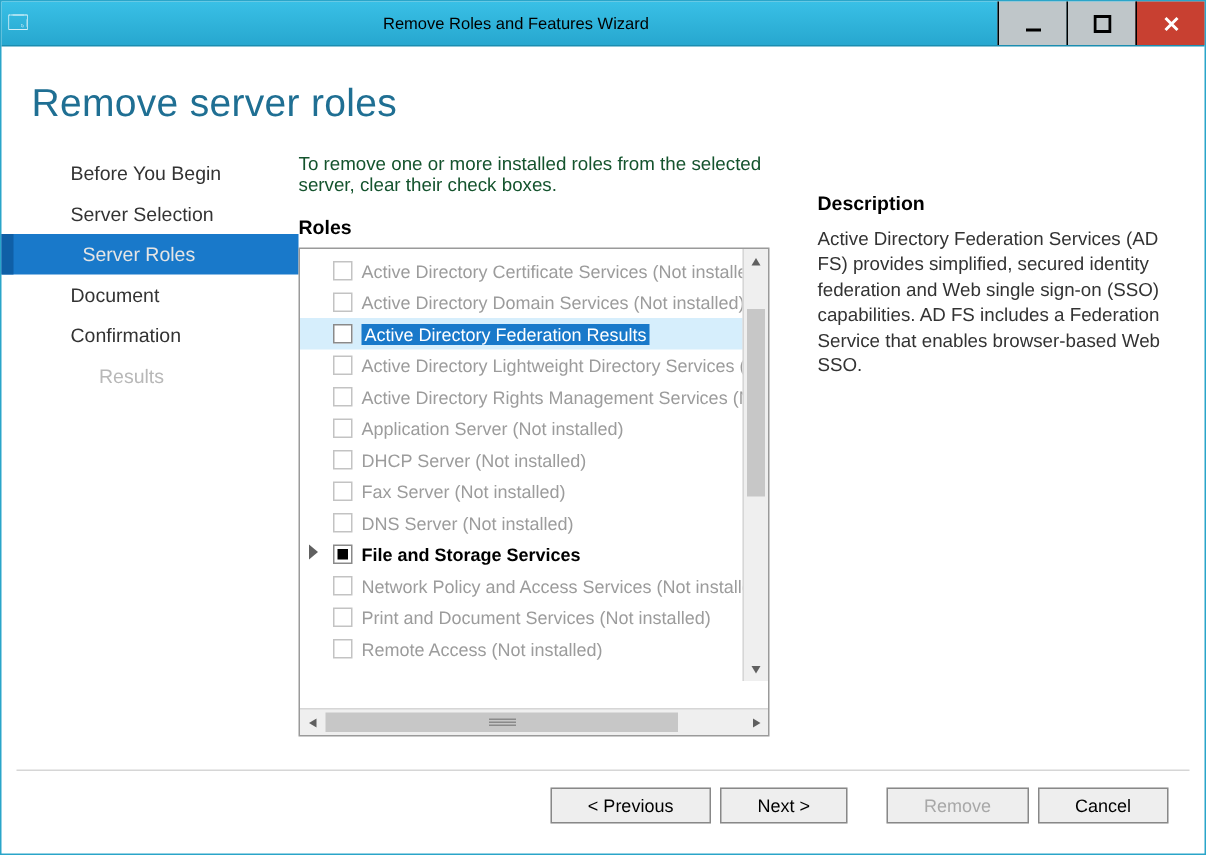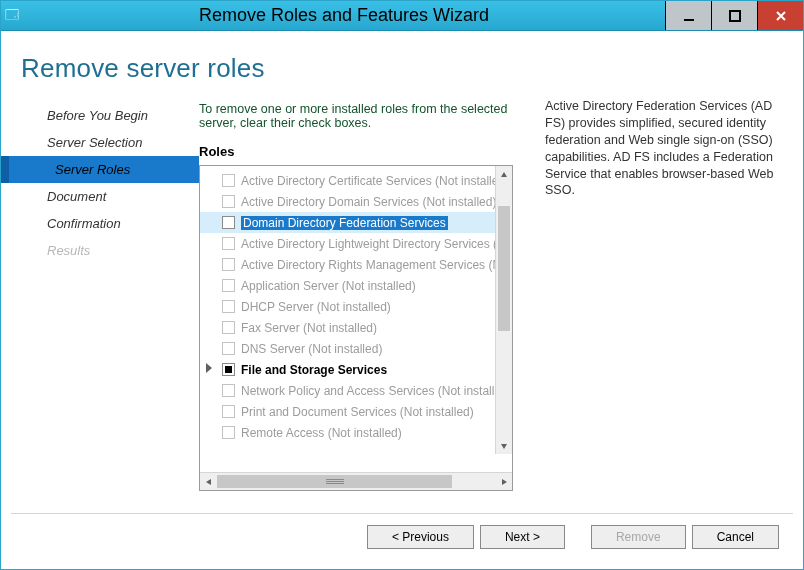--- a/index.html
+++ b/index.html
@@ -1,34 +1,34 @@
 <!DOCTYPE html>
 <html><head>
 <meta charset="utf-8">
 <style>
   * { box-sizing: border-box; }
   html, body { margin:0; padding:0; font-family: "Segoe UI", Arial, sans-serif; background:#fff; }
   .window { width:804px; height:570px; border:1px solid #2aa5c9; background:#fff; position:relative; }
   .titlebar { height:30px; background: linear-gradient(#39c0e6,#27a7cf); display:flex; align-items:center; color:#000; font-size:12px; border-bottom:1px solid #1b8db0;}
   .titlebar .tb-icon { width:22px; text-align:center; font-size:13px; color:#fff; }
-  .titlebar .tb-title { flex:1; text-align:center; font-size:18px; }
+  .titlebar .tb-title { flex:1; text-align:center; font-size:11px; }
   .tb-btns { display:flex; height:100%; }
   .tb-btn { width:46px; height:100%; display:flex; align-items:center; justify-content:center; background:#bfc6c9; border-left:1px solid #000; }
   .tb-btn svg { width:12px; height:12px; }
   .tb-close { background:#c84031; }
   .header-area { padding:22px 20px 14px 20px; display:flex; align-items:center; }
   .header-area h1 { margin:0; font-weight:300; color:#1f6f93; font-size:26px; flex:1; letter-spacing:0.2px;}
   .dest { text-align:right; font-size:11px; color:#555; line-height:1.35; }
   .dest .d1 { letter-spacing:0.3px; }
   .body { display:flex; height:405px; padding:0 0 0 0;}
-  .sidebar { width:198px; padding-top:4px;font-style:italic; }
+  .sidebar { width:198px; padding-top:4px; }
   .sidebar .step { padding:6px 0 6px 46px; font-size:13px; color:#333; cursor:pointer; }
   .sidebar .step.active { background:#1979ca; color:#fff; padding-left:14px; border-left:8px solid #0f5fa6; padding-left:38px;}
-  .sidebar .step.active { padding:6px 0 6px 46px; background:#1979ca; color:#000000;}
-  .sidebar .step.disabled { color:#b8b8b8; }
+  .sidebar .step.active { padding:6px 0 6px 46px; background:#1979ca; color:#e5e5e5;}
+  .sidebar .step.disabled { color:#b8b8b8;margin-left:19px; }
   .main { flex:1; display:flex; padding-right:24px; }
   .center { width:322px; }
   .instr { font-size:12.5px; color:#14532d; margin:4px 0 14px 0;}
   .sect-title { font-weight:600; font-size:13px; margin-bottom:6px; }
   .roles-outer { border:1px solid #9a9a9a; width:314px; height:326px; position:relative; display:flex; flex-direction:column;}
   .roles-list { flex:1; overflow:hidden; position:relative;}
   .roles-list-inner { position:absolute; top:4px; left:0; right:0;}
   .role-item { display:flex; align-items:center; height:21px; font-size:12px; padding-left:22px; white-space:nowrap; position:relative;}
   .role-item .chk { width:13px; height:13px; border:1px solid #8a8a8a; margin-right:6px; background:#fff; position:relative; flex-shrink:0;}
   .role-item.installed { color:#000; }
@@ -107,21 +107,21 @@
                 <div class="role-item notinstalled">
                   <div class="chk"></div>
                   <span class="lbl">Active Directory Certificate Services (Not installed)</span>
                 </div>
                 <div class="role-item notinstalled">
                   <div class="chk"></div>
                   <span class="lbl">Active Directory Domain Services (Not installed)</span>
                 </div>
                 <div class="role-item selected installed">
                   <div class="chk"></div>
-                  <span class="lbl">Domain Directory Federation Services</span>
+                  <span class="lbl">Active Directory Federation Results</span>
                 </div>
                 <div class="role-item notinstalled">
                   <div class="chk"></div>
                   <span class="lbl">Active Directory Lightweight Directory Services (Not installed)</span>
                 </div>
                 <div class="role-item notinstalled">
                   <div class="chk"></div>
                   <span class="lbl">Active Directory Rights Management Services (Not installed)</span>
                 </div>
                 <div class="role-item notinstalled">
@@ -189,20 +189,21 @@
             </div>
             <div class="arrow">
                 <svg viewBox="0 0 8 8">
                   <path d="M2 1 L7 4 L2 7 Z" fill="#606060"></path>
                 </svg>
               </div>
           </div>
         </div>
       </div>
       <div class="desc-col">
+        <div class="desc-title">Description</div>
         <div class="desc-text">Active Directory Federation Services (AD FS) provides simplified, secured identity federation and Web single sign-on (SSO) capabilities. AD FS includes a Federation Service that enables browser-based Web SSO.</div>
       </div>
     </div>
   </div>
 
   <div class="footer">
     <button class="btn">&lt; Previous</button>
     <button class="btn">Next &gt;</button>
     <div class="btn-gap"></div>
     <button class="btn" disabled="">Remove</button>

